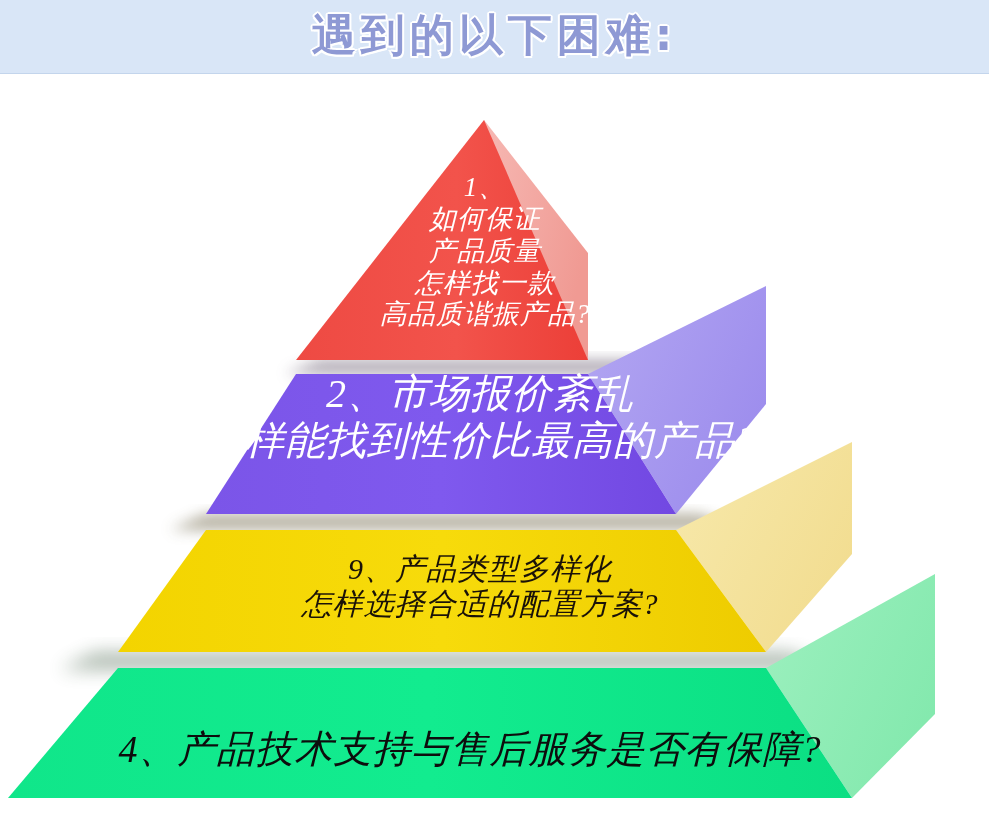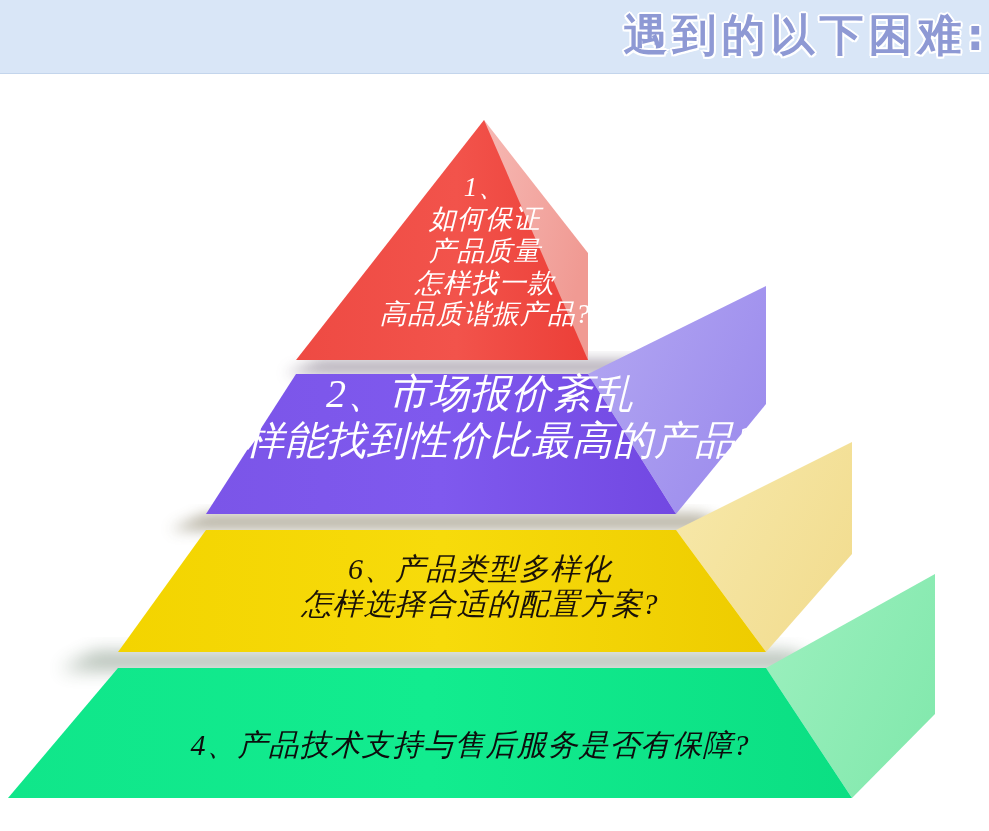--- a/index.html
+++ b/index.html
@@ -22,21 +22,21 @@
     width: 989px;
     height: 74px;
     background: #d9e6f7;
     border-bottom: 1px solid #c3d5ec;
     box-sizing: border-box;
   }
   #header-title {
     position: absolute;
     left: 0; top: 2px;
     width: 989px;
-    text-align: right;
+    text-align: center;
     font-family: "DejaVu Sans", "Liberation Sans", sans-serif;
     font-size: 44px;
     font-weight: bold;
     letter-spacing: 5px;
     color: #8e99d4;
     -webkit-text-stroke: 2px #ffffff;
     paint-order: stroke fill;
     text-shadow:
        2px 0 0 #ffffff, -2px 0 0 #ffffff,
        0 2px 0 #ffffff, 0 -2px 0 #ffffff,
@@ -92,21 +92,21 @@
     left: 130px; top: 477px;
     width: 700px;
     color: #1a1208;
     font-size: 30px;
     letter-spacing: 1px;
   }
   #tier4-text {
     left: 60px; top: 653px;
     width: 820px;
     color: #0d0d0d;
-    font-size: 30px;
+    font-size: 38px;
     letter-spacing: 1px;
   }
 </style>
 </head>
 <body>
 
 <div id="header-band">
   <div id="header-title">遇到的以下困难:</div>
 </div>
 
@@ -191,17 +191,17 @@
 
   <div class="tier-text" id="tier1-text">1、
 如何保证
 产品质量
 怎样找一款
 高品质谐振产品?</div>
 
   <div class="tier-text" id="tier2-text">2、市场报价紊乱
 怎样能找到性价比最高的产品?</div>
 
-  <div class="tier-text" id="tier3-text">6、产品类型多样化
+  <div class="tier-text" id="tier3-text">9、产品类型多样化
 怎样选择合适的配置方案?</div>
 
   <div class="tier-text" id="tier4-text">4、产品技术支持与售后服务是否有保障?</div>
 </div>
 
 </body></html>

